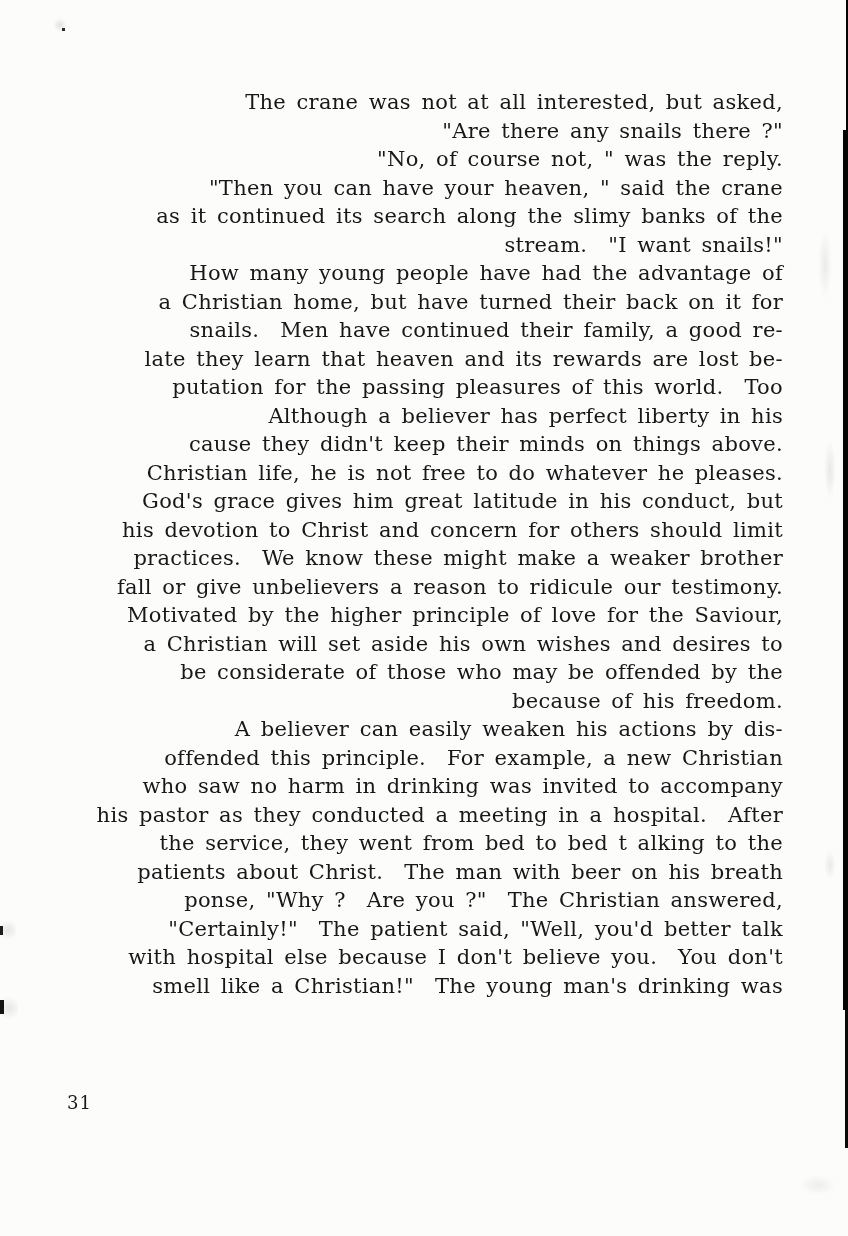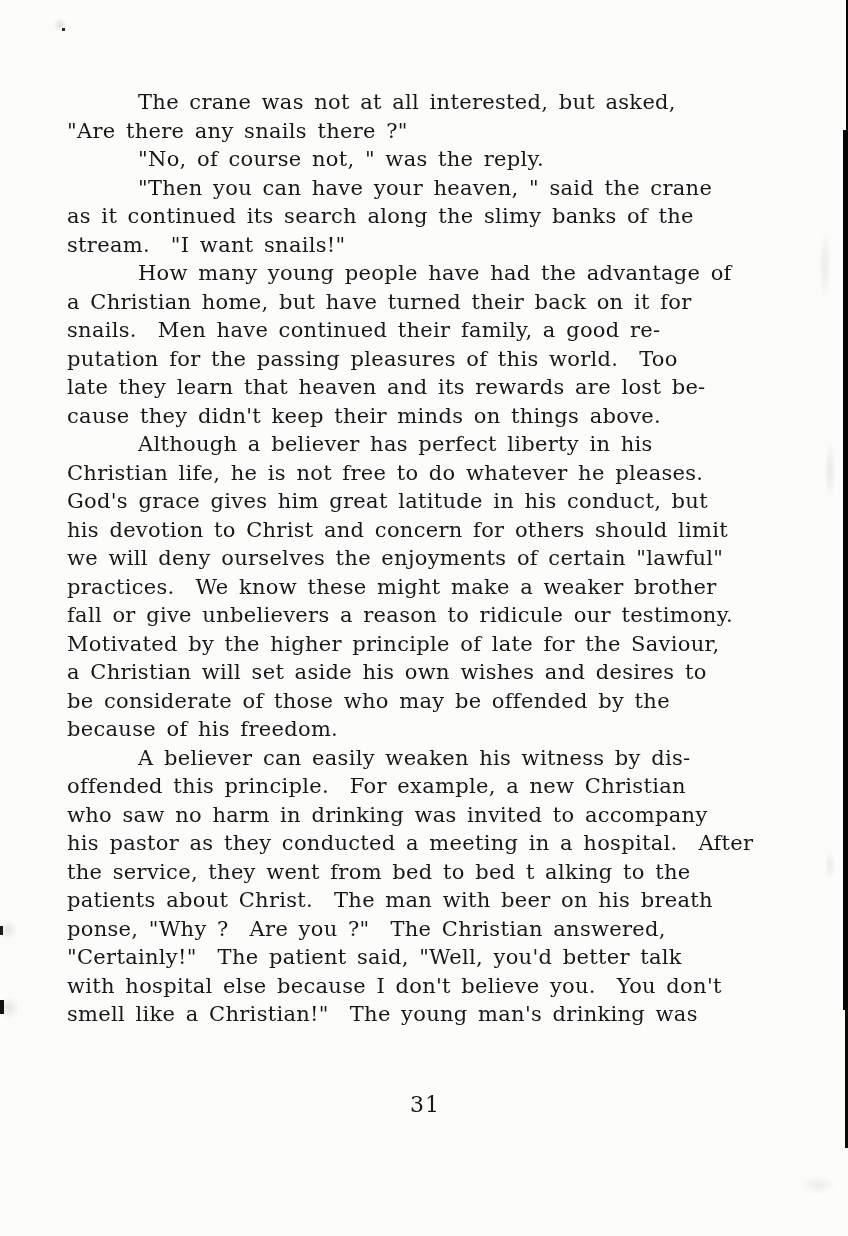--- a/index.html
+++ b/index.html
@@ -13,39 +13,39 @@
     height: 1236px;
     background: #fcfcfb;
     overflow: hidden;
     font-family: "DejaVu Serif", "Liberation Serif", serif;
   }
   .text-block {
     position: absolute;
     left: 67px;
     top: 88px;
     width: 716px;
+    text-align: right;
   }
   .line {
     white-space: pre;
     font-size: 21px;
     line-height: 28.5px;
     color: #181818;
     letter-spacing: 0.3px;
     word-spacing: 3.5px;
   }
   .line.indent {
     padding-left: 71px;
   }
   .page-number {
     position: absolute;
     left: 67px;
     top: 1092px;
     width: 716px;
-    text-align: center;
-    font-size: 22px;
+    font-size: 18px;
     color: #181818;
     letter-spacing: 1px;
   }
   
   .bar-right-top {
     position: absolute; right: 0; top: 0;
     width: 2px; height: 130px; background: #050505;
   }
   .bar-right-mid {
     position: absolute; right: 0; top: 130px;
@@ -125,35 +125,34 @@
   <div class="text-block">
       <div class="line indent">The crane was not at all interested, but asked,</div>
       <div class="line">"Are there any snails there ?"</div>
       <div class="line indent">"No, of course not, " was the reply.</div>
       <div class="line indent">"Then you can have your heaven, " said the crane</div>
       <div class="line">as it continued its search along the slimy banks of the</div>
       <div class="line">stream.  "I want snails!"</div>
       <div class="line indent">How many young people have had the advantage of</div>
       <div class="line">a Christian home, but have turned their back on it for</div>
       <div class="line">snails.  Men have continued their family, a good re-</div>
+      <div class="line">late they learn that heaven and its rewards are lost be-</div>
       <div class="line">putation for the passing pleasures of this world.  Too</div>
-      <div class="line">late they learn that heaven and its rewards are lost be-</div>
+      <div class="line indent">Although a believer has perfect liberty in his</div>
       <div class="line">cause they didn't keep their minds on things above.</div>
-      <div class="line indent">Although a believer has perfect liberty in his</div>
       <div class="line">Christian life, he is not free to do whatever he pleases.</div>
       <div class="line">God's grace gives him great latitude in his conduct, but</div>
       <div class="line">his devotion to Christ and concern for others should limit</div>
-      <div class="line">we will deny ourselves the enjoyments of certain "lawful"</div>
       <div class="line">practices.  We know these might make a weaker brother</div>
       <div class="line">fall or give unbelievers a reason to ridicule our testimony.</div>
-      <div class="line">Motivated by the higher principle of late for the Saviour,</div>
+      <div class="line">Motivated by the higher principle of love for the Saviour,</div>
       <div class="line">a Christian will set aside his own wishes and desires to</div>
       <div class="line">be considerate of those who may be offended by the</div>
       <div class="line">because of his freedom.</div>
-      <div class="line indent">A believer can easily weaken his witness by dis-</div>
+      <div class="line indent">A believer can easily weaken his actions by dis-</div>
       <div class="line">offended this principle.  For example, a new Christian</div>
       <div class="line">who saw no harm in drinking was invited to accompany</div>
       <div class="line">his pastor as they conducted a meeting in a hospital.  After</div>
       <div class="line">the service, they went from bed to bed t alking to the</div>
       <div class="line">patients about Christ.  The man with beer on his breath</div>
       <div class="line">ponse, "Why ?  Are you ?"  The Christian answered,</div>
       <div class="line">"Certainly!"  The patient said, "Well, you'd better talk</div>
       <div class="line">with hospital else because I don't believe you.  You don't</div>
       <div class="line">smell like a Christian!"  The young man's drinking was</div>
     </div>

